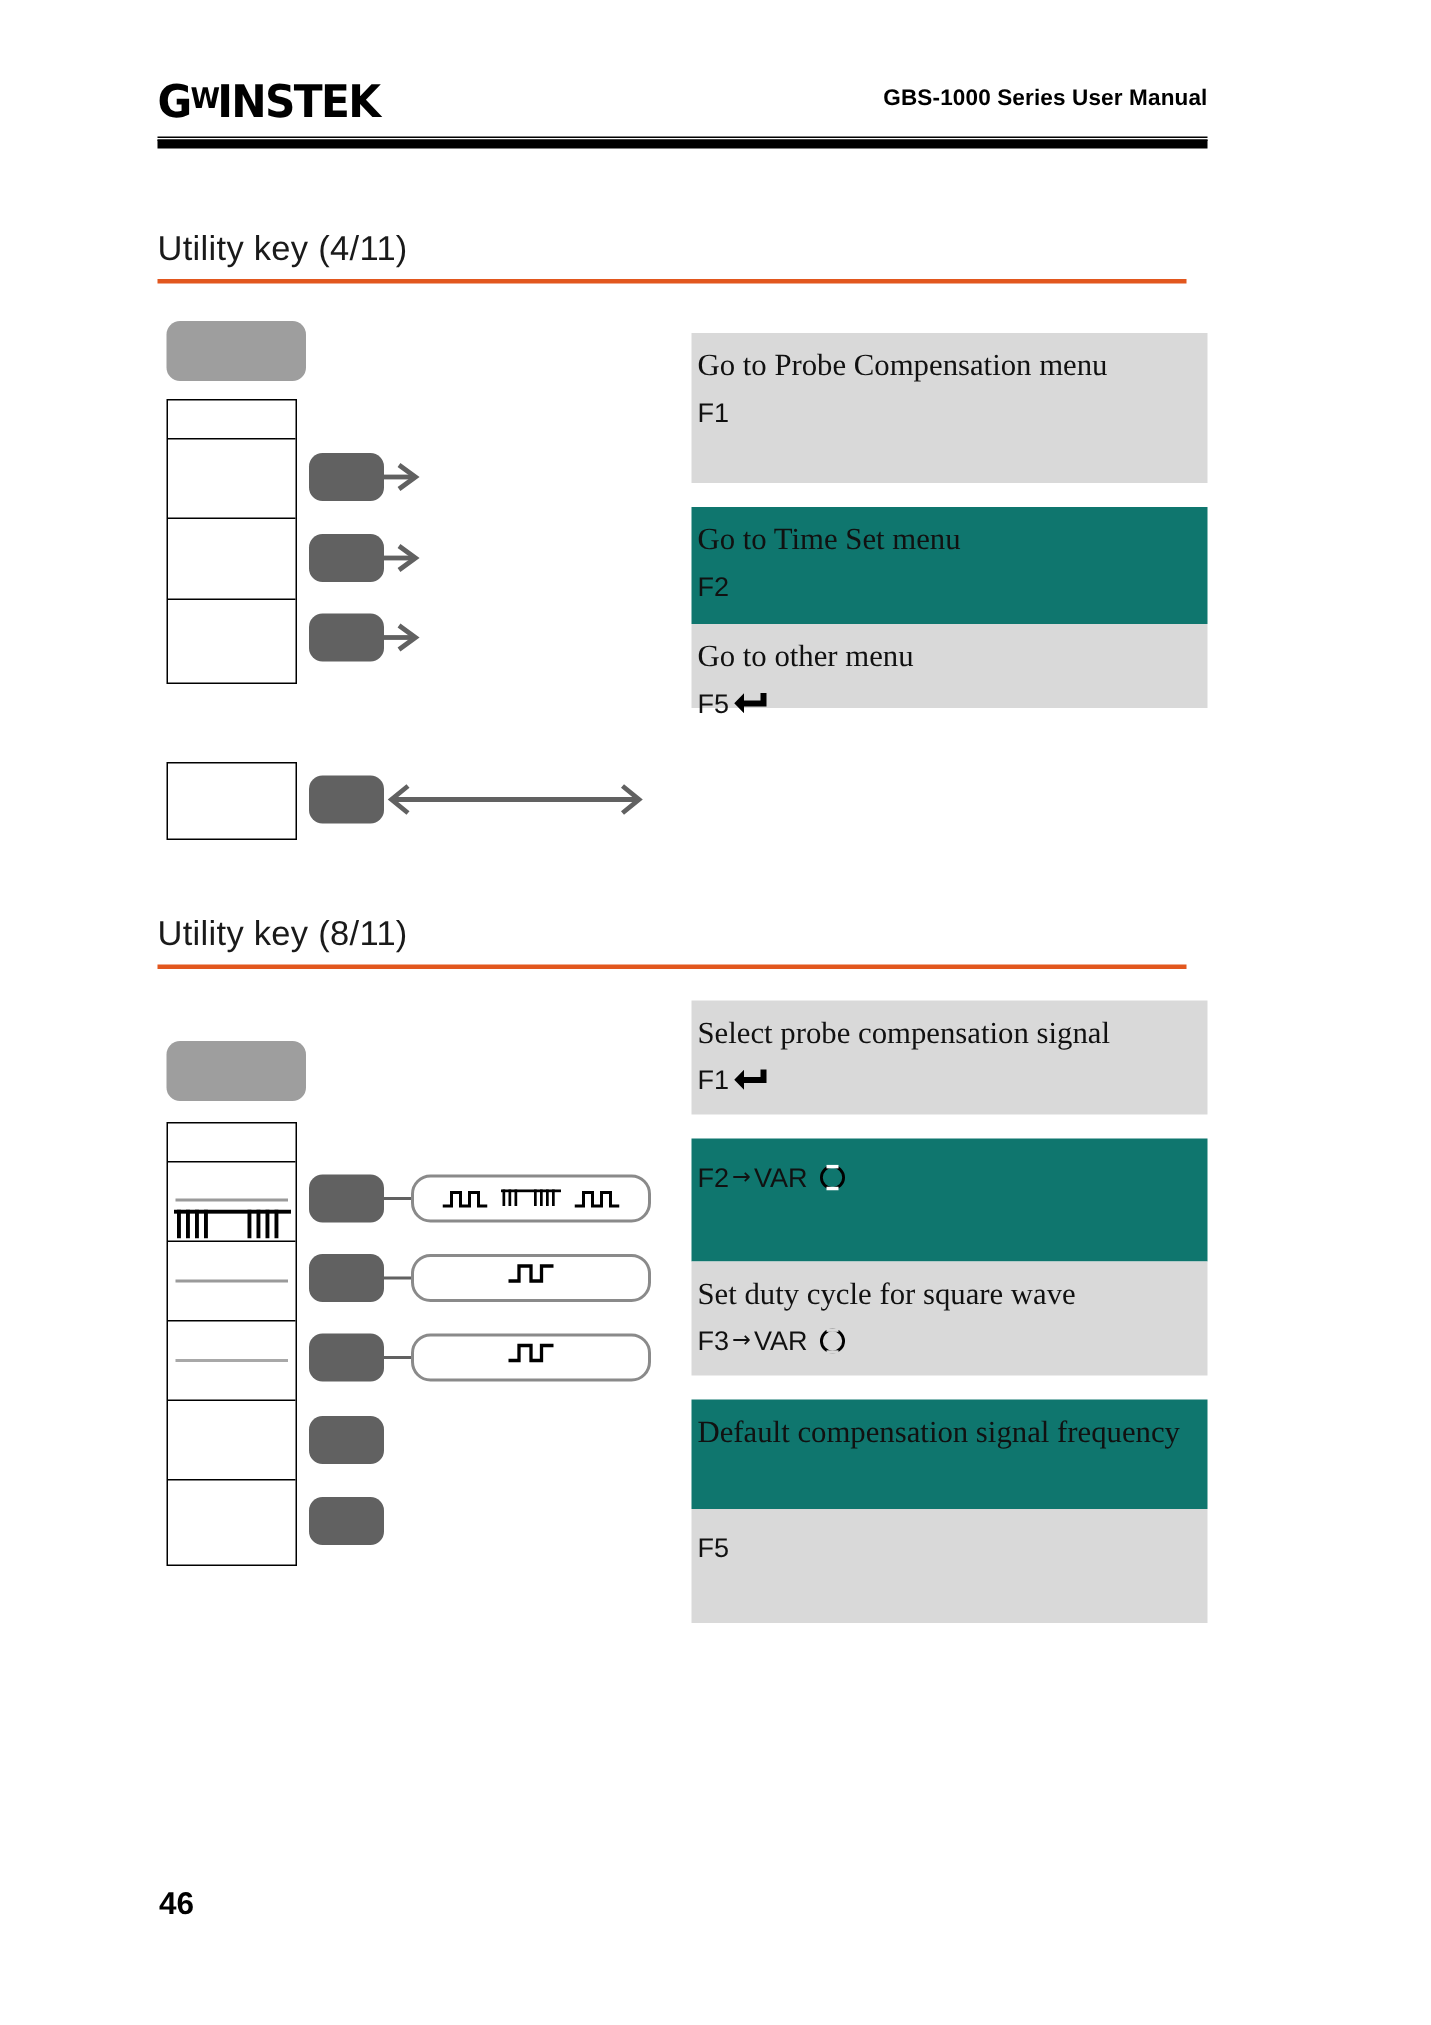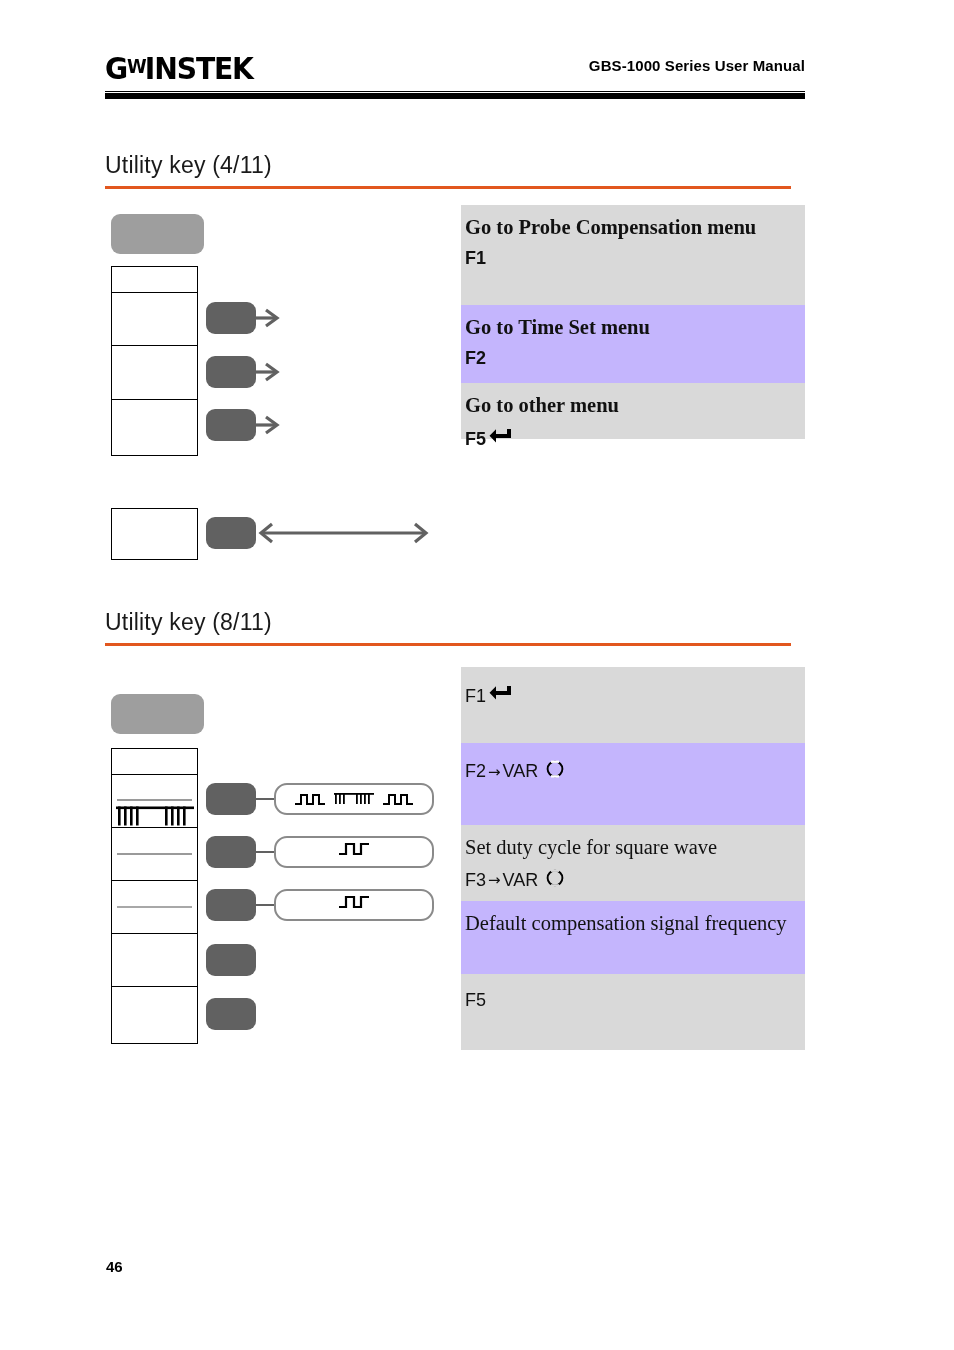--- a/index.html
+++ b/index.html
@@ -135,34 +135,33 @@
     position: absolute;
     left: 461px;
     width: 344px;
   }
   .desc-row {
     position: relative;
     box-sizing: border-box;
     padding: 9px 4px 9px 4px;
   }
   .desc-row.shaded { background: #d9d9d9; }
-  .desc-row.plain { background: #c4b5fd; }
+  .desc-row.plain { background: #0f766e; margin-top: 16px; }
   .desc-title {
     font-family: "Liberation Serif", serif;
     font-size: 20.5px;
     line-height: 1.30;
     color: #111;
   }
   .desc-key {
     font-family: "Liberation Sans", sans-serif;
     font-size: 18px;
     margin-top: 7px;
     color: #111;
     display: flex;
-    align-items: center;
     gap: 1px;
     white-space: nowrap;
   }
   .ret-icon { display: inline-block; margin-left: 1px; }
   .knob-icon { display: inline-block; margin-left: 6px; }
   .arrow-gly { display:inline-block; font-family:"DejaVu Sans", sans-serif; font-size: 15px; margin: 0 1px;}
 
   
   .callout {
     position: absolute;
@@ -181,21 +180,21 @@
     background: #616161;
   }
 
   
   .page-number {
     position: absolute;
     left: 106px;
     top: 1258px;
     font-family: "Liberation Sans", sans-serif;
     font-weight: bold;
-    font-size: 15px;
+    font-size: 21px;
     color: #000;
   }
 </style>
 </head>
 <body>
 
 <div class="page-header">
   <div class="brand-logo"><span>G</span><span class="gw-u">W</span><span>INSTEK</span></div>
   <div class="manual-title">GBS-1000 Series User Manual</div>
 </div>
@@ -213,21 +212,21 @@
   <div class="panel-row last" style="top:133px; height:54px;"></div>
 </div>
 
 <div class="fkey" style="left:206px; top:302px;"></div>
 <div class="fkey" style="left:206px; top:356px;"></div>
 <div class="fkey" style="left:206px; top:409px;"></div>
 
 <div class="panel" style="left:111px; top:508px; width:87px; height:52px;"></div>
 <div class="fkey" style="left:206px; top:517px;"></div>
 
-<div class="desc-table" style="top:205px;font-weight:bold;">
+<div class="desc-table" style="top:222px;">
   <div class="desc-row shaded" style="height:100px;">
     <div class="desc-title">Go to Probe Compensation menu</div>
     <div class="desc-key">
       <span>F1</span>
     </div>
   </div>
   <div class="desc-row plain" style="height:78px;">
     <div class="desc-title">Go to Time Set menu</div>
     <div class="desc-key">
       <span>F2</span>
@@ -313,20 +312,21 @@
 </div>
 
 <div class="callout centered" style="left:274px; top:889px; width:160px; height:32px;">
   <svg width="34" height="18" viewBox="0 0 34 18" style="margin-bottom:6px;">
     <path d="M2 14 L9 14 L9 4 L17 4 L17 14 L24 14 L24 4 L32 4" stroke="#000" stroke-width="2.2" fill="none"></path>
   </svg>
 </div>
 
 <div class="desc-table" style="top:667px;">
   <div class="desc-row shaded" style="height:76px;">
+    <div class="desc-title">Select probe compensation signal</div>
     <div class="desc-key">
       <span>F1</span>
       <span class="ret-icon">
         <svg width="26" height="22" viewBox="0 0 26 22">
             <path d="M23 3 L23 12 L8 12 L8 16.5 L1.5 9.8 L8 3.2 L8 8 L19 8 L19 3 Z" fill="#000"></path>
           </svg>
       </span>
     </div>
   </div>
   <div class="desc-row plain" style="height:82px;">

